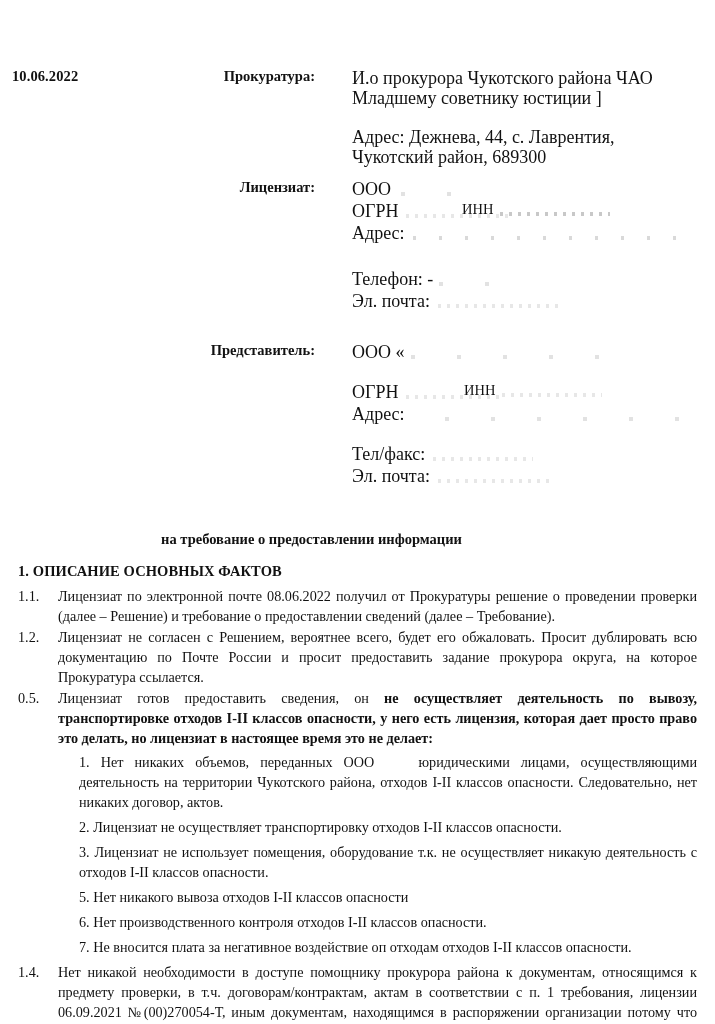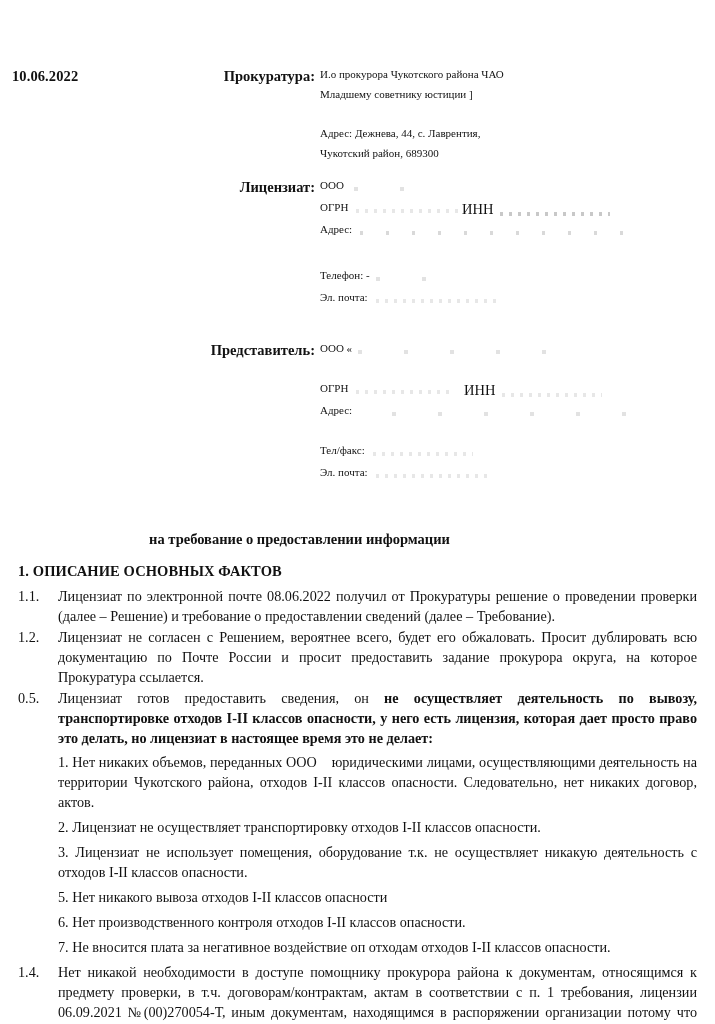--- a/index.html
+++ b/index.html
@@ -41,22 +41,23 @@
   }
   .lbl {
     position: absolute;
     text-align: right;
     font-weight: bold;
     font-size: 14.5px;
     white-space: nowrap;
   }
   .val {
     position: absolute;
-    font-size: 11px;
-    white-space: nowrap;
+    font-size: 18px;
+    white-space: nowrap;
+    margin-left: 32px;
   }
   .val-inn {
     position: absolute;
     font-size: 14.5px;
     white-space: nowrap;
   }
 
   
   .redact {
     display: inline-block;
@@ -97,21 +98,21 @@
     left: 0;
     top: 512px;
     width: 715px;
     text-align: center;
     font-weight: bold;
     font-size: 14.5px;
     letter-spacing: .3px;
   }
   .doc-subtitle {
     position: absolute;
-    left: 0;
+    left: 12px;
     top: 531px;
     width: 599px;
     text-align: center;
     font-weight: bold;
     font-size: 14.5px;
   }
   .section-head {
     position: absolute;
     left: 18px;
     top: 563px;
@@ -152,20 +153,21 @@
 
   .sub-list {
     margin-left: 40px;
     margin-top: 4px;
   }
   .sub-item {
     font-size: 14.2px;
     line-height: 20px;
     text-align: justify;
     margin-bottom: 5px;
+    margin-left: 21px;
   }
   .sub-item.nojust { text-align: left; }
 </style>
 </head>
 <body>
 
 <div class="page">
 
   <div class="header">
 

